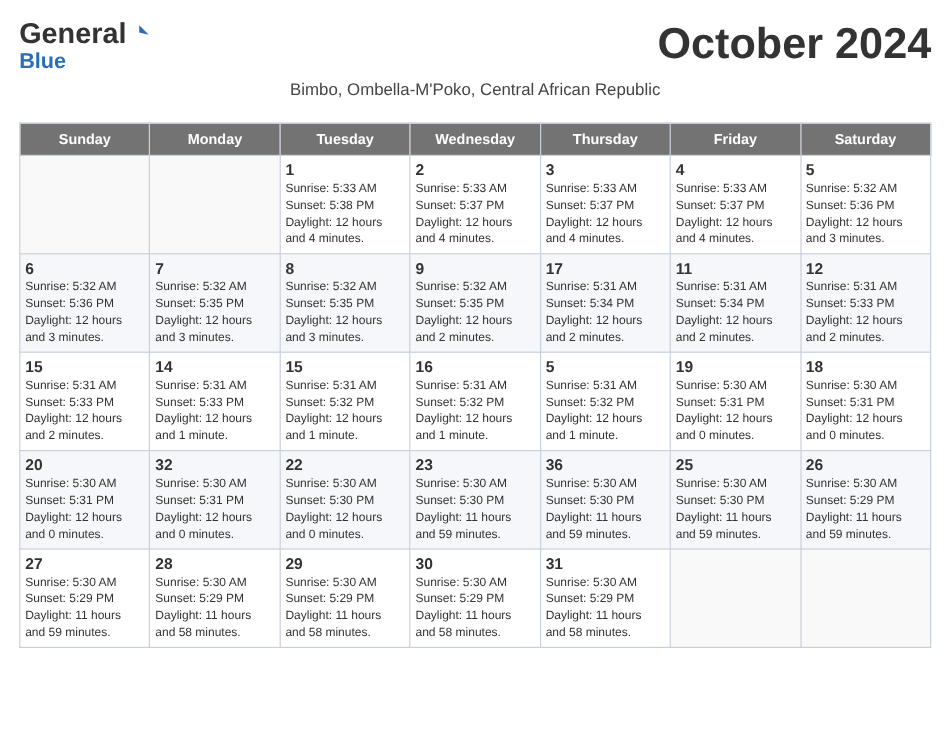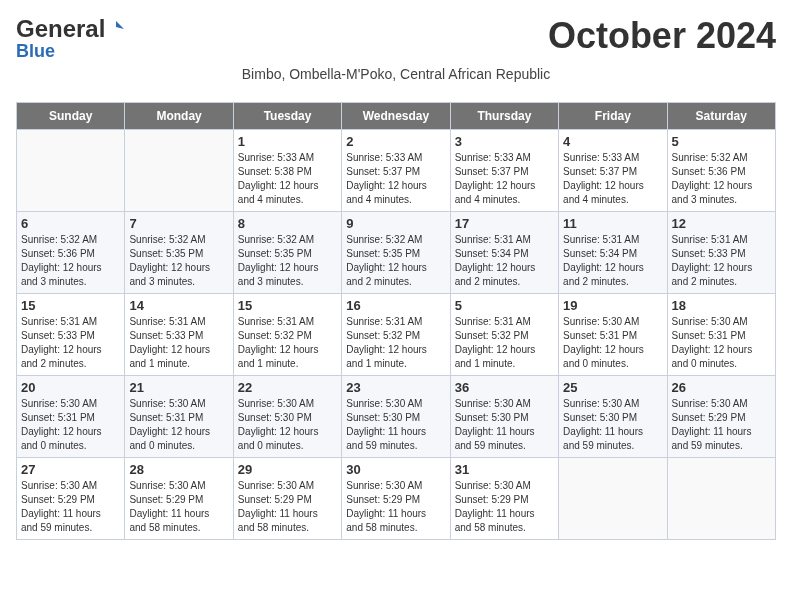--- a/index.html
+++ b/index.html
@@ -264,21 +264,21 @@
       </tr>
       <tr>
         <td>
           <span class="day-num">20</span>
           <div class="cell-text" style="white-space: pre-line;">Sunrise: 5:30 AM
 Sunset: 5:31 PM
 Daylight: 12 hours
 and 0 minutes.</div>
         </td>
         <td>
-          <span class="day-num">21</span>
+          <span class="day-num">32</span>
           <div class="cell-text" style="white-space: pre-line;">Sunrise: 5:30 AM
 Sunset: 5:31 PM
 Daylight: 12 hours
 and 0 minutes.</div>
         </td>
         <td>
           <span class="day-num">22</span>
           <div class="cell-text" style="white-space: pre-line;">Sunrise: 5:30 AM
 Sunset: 5:30 PM
 Daylight: 12 hours

